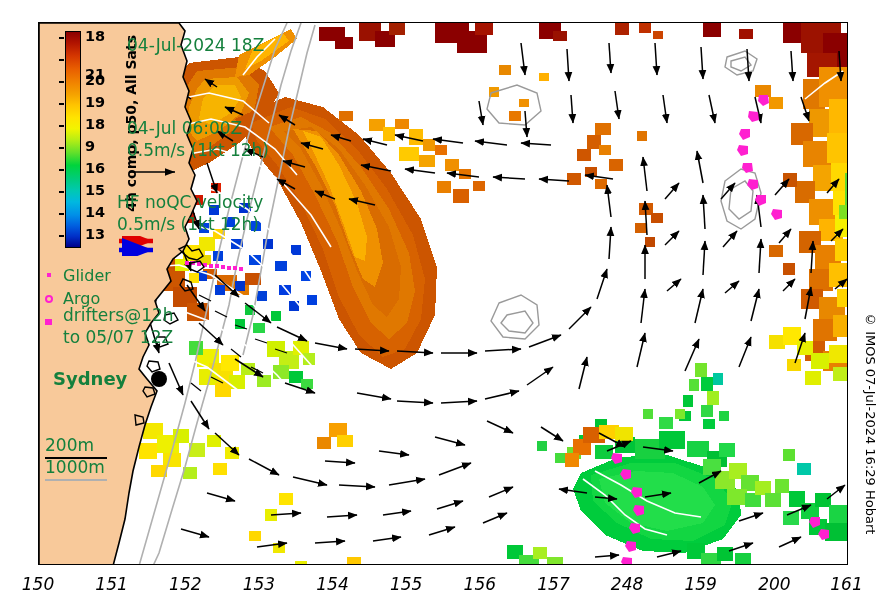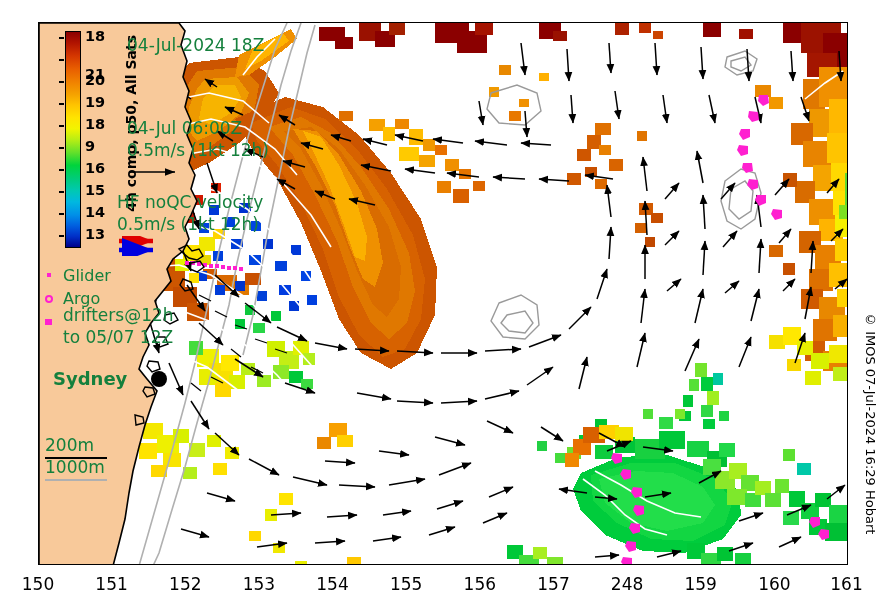--- a/index.html
+++ b/index.html
@@ -9,21 +9,21 @@
 
   
   #plot{position:absolute;left:38px;top:22px;width:810px;height:543px;
         background:#ffffff;border:1.5px solid #000;box-sizing:border-box;overflow:hidden;}
   #ocean{position:absolute;inset:0;background:#ffffff;}
 
   
   .tick{position:absolute;background:#000;}
   .ytick{height:1.5px;width:7px;left:-7px;}
   .xlab{position:absolute;top:574px;font-size:17px;color:#000;text-align:center;
-        width:60px;margin-left:-30px;letter-spacing:0px;}
+        width:60px;margin-left:-30px;letter-spacing:0px;font-style:italic;}
 
   
   #land{position:absolute;left:0;top:0;width:810px;height:543px;}
 
   
   #cbar{position:absolute;left:26px;top:8px;width:16px;height:217px;
         border:1px solid #000;box-sizing:border-box;
         background:linear-gradient(to bottom,
           #8b0000 0%, #b01300 5%, #d43600 11%, #e85d00 17%,
           #f08000 23%, #f5a200 29%, #ffc400 34%, #ffe400 40%,
@@ -740,21 +740,21 @@
     <div class="xlab" style="left:38px">150</div>
     <div class="xlab" style="left:111.6px">151</div>
     <div class="xlab" style="left:185.3px">152</div>
     <div class="xlab" style="left:258.9px">153</div>
     <div class="xlab" style="left:332.5px">154</div>
     <div class="xlab" style="left:406.2px">155</div>
     <div class="xlab" style="left:479.8px">156</div>
     <div class="xlab" style="left:553.5px">157</div>
     <div class="xlab" style="left:627.1px">248</div>
     <div class="xlab" style="left:700.7px">159</div>
-    <div class="xlab" style="left:774.4px">160</div>
+    <div class="xlab" style="left:774.4px">200</div>
     <div class="xlab" style="left:846.5px">161</div>
   </div>
 
   <div>
     
     
     
     
     
     

